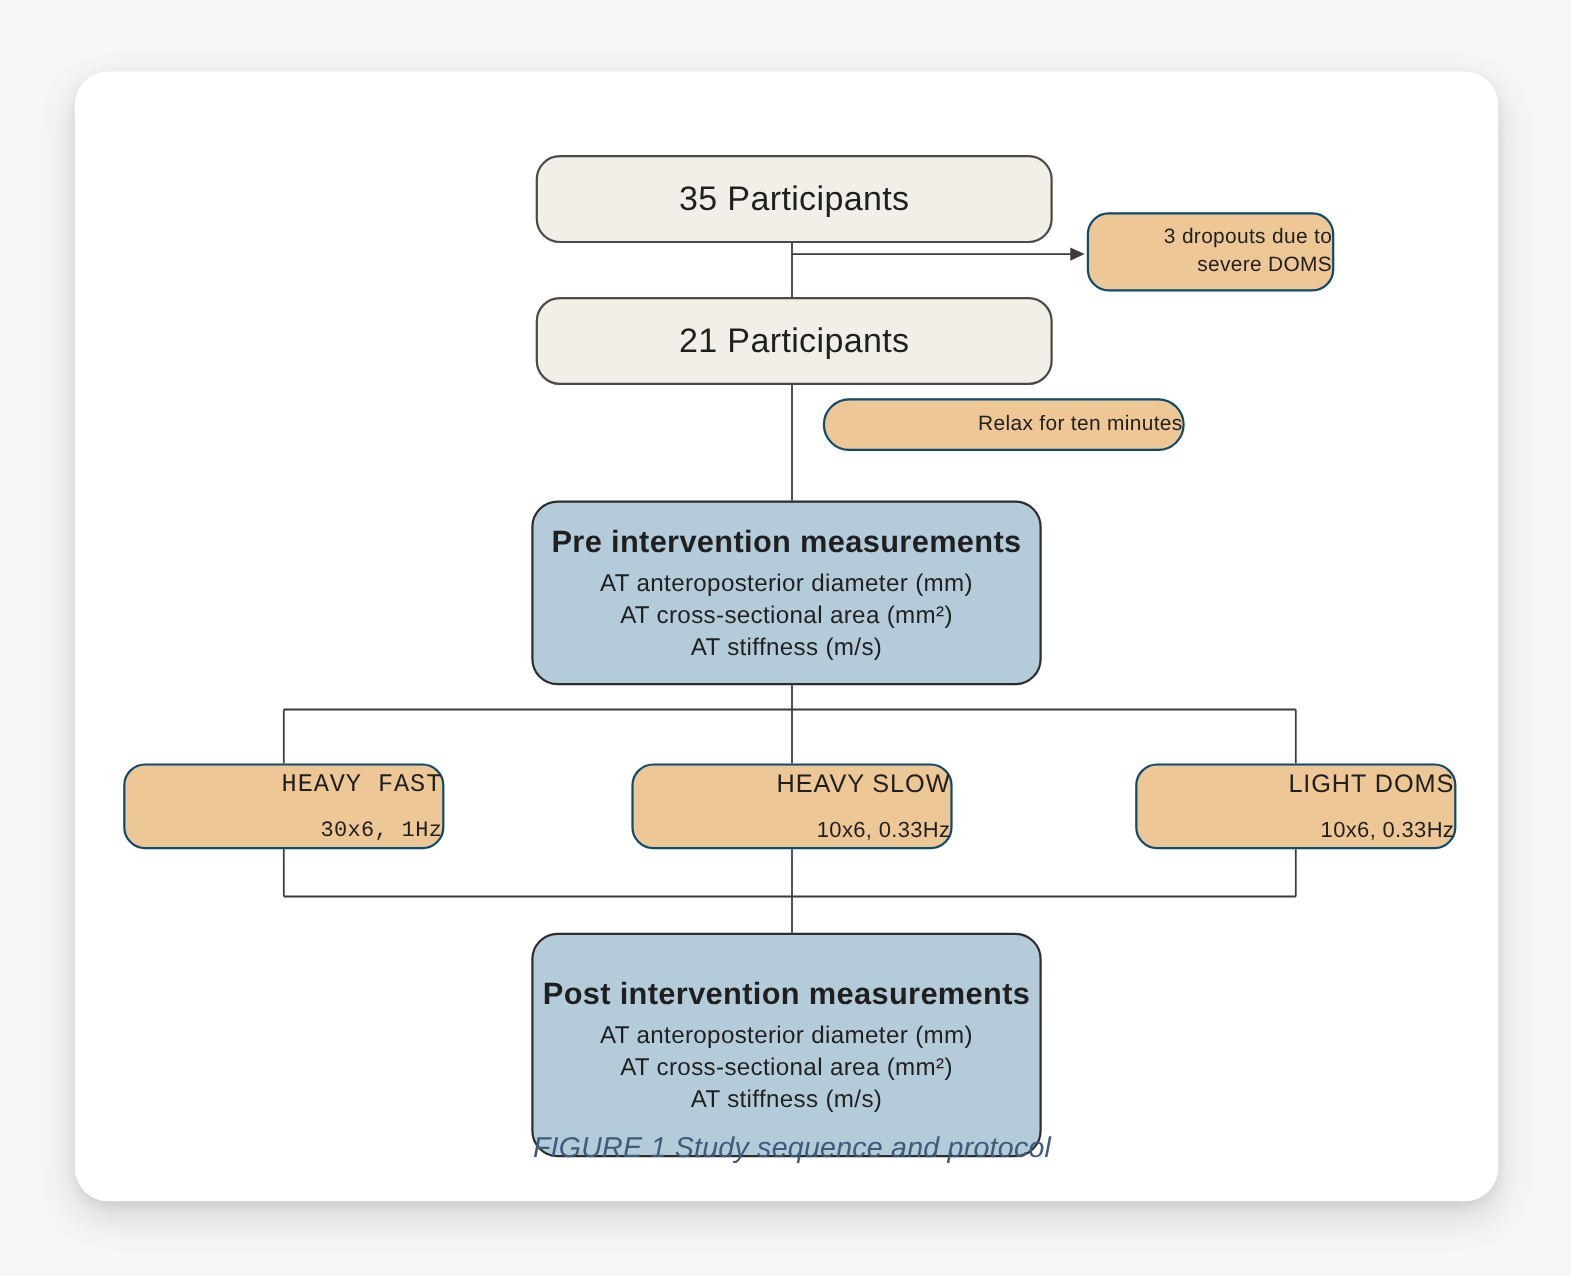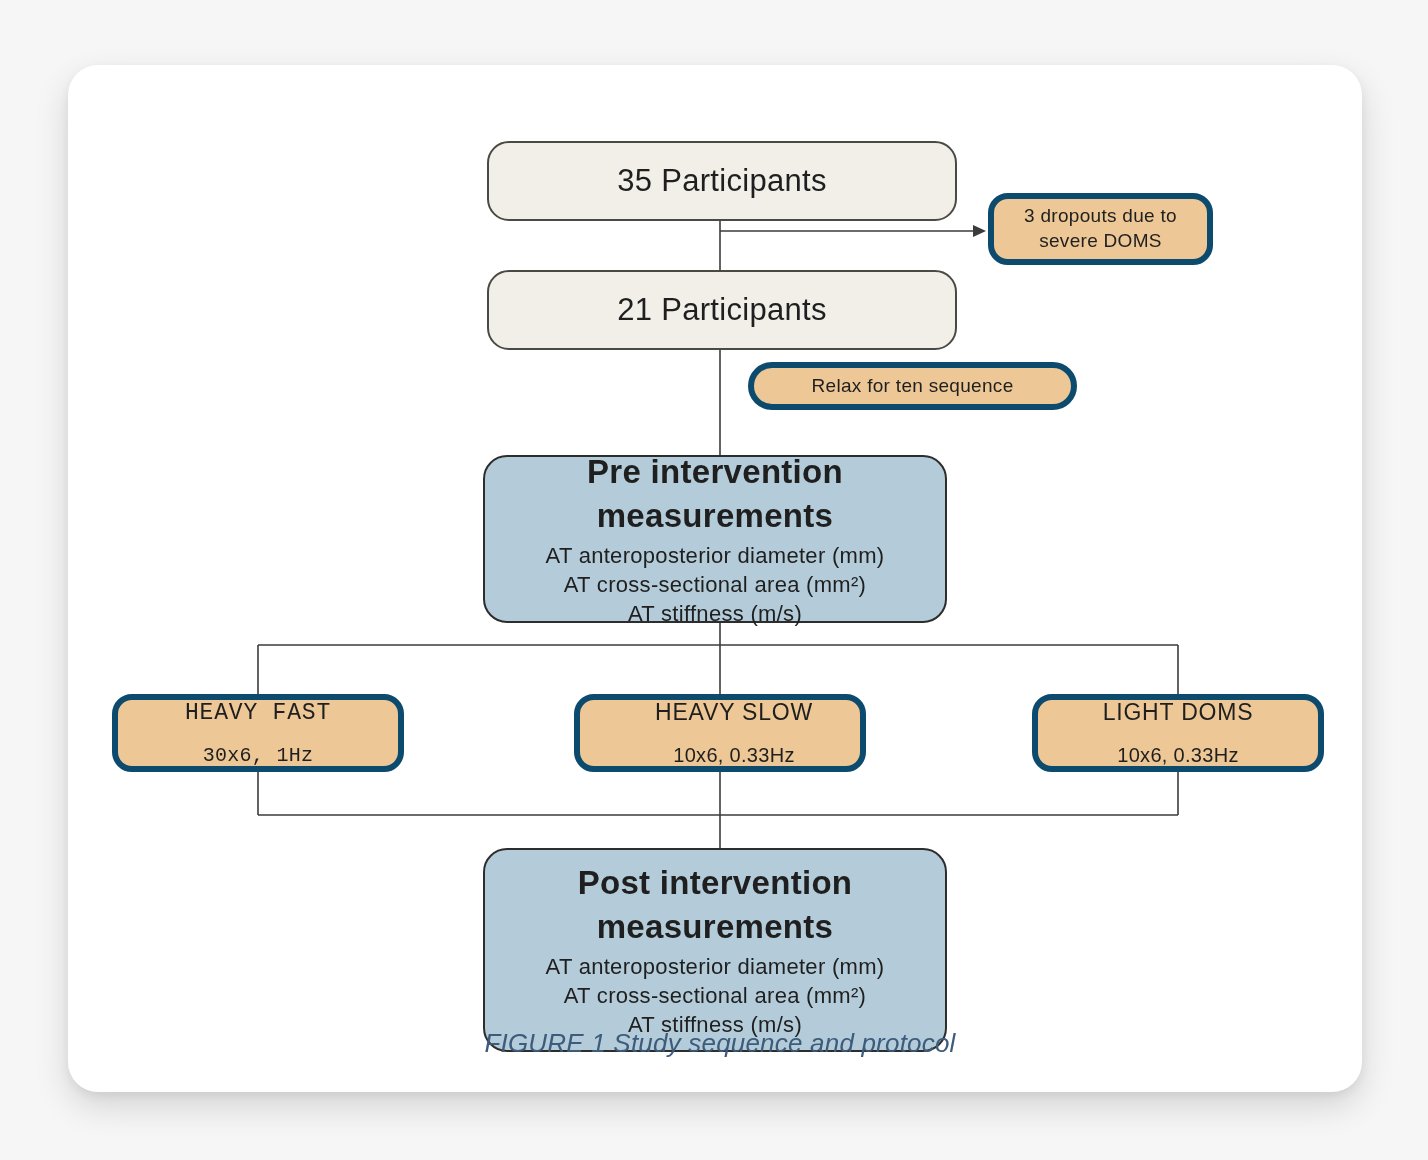--- a/index.html
+++ b/index.html
@@ -45,22 +45,23 @@
     text-align: center;
     letter-spacing: 0.3px;
   }
   .cream {
     background: #f1efe8;
     border: 2px solid #4a4a45;
     border-radius: 22px;
   }
   .tan {
     background: #edc795;
-    border: 6px solid #0c4a6e;
+    border: 2px solid #0c4a6e;
     border-radius: 20px;
+    align-items: flex-end;
   }
   .blue {
     background: #b4ccd9;
     border: 2px solid #2d2d2d;
     border-radius: 24px;
   }
   .participants {
     left: 487px;
     width: 470px;
     height: 80px;
@@ -86,21 +87,21 @@
   }
   .measure {
     left: 483px;
     width: 464px;
     font-size: 22px;
     line-height: 1.32;
   }
   .n-pre  { top: 455px; height: 168px; }
   .n-post { top: 848px; height: 204px; }
   .measure .m-title {
-    font-size: 33px;
+    font-size: 28px;
     font-weight: 600;
     margin-bottom: 3px;
   }
   .branch {
     top: 694px;
     width: 292px;
     height: 78px;
   }
   .b1 { left: 112px; font-family: Liberation Mono, monospace; }
   .b2 { left: 574px; padding-left: 28px; }
@@ -165,21 +166,21 @@
   <div class="node tan n-dropout">
     <div>3 dropouts due to</div>
     <div>severe DOMS</div>
   </div>
 
   <div class="node cream participants n-second">
     <div>21 Participants</div>
   </div>
 
   <div class="node tan n-relax">
-    <div>Relax for ten sequence</div>
+    <div>Relax for ten minutes</div>
   </div>
 
   <div class="node blue measure n-pre">
     <div class="m-title">Pre intervention measurements</div>
     <div>AT anteroposterior diameter (mm)</div>
     <div>AT cross-sectional area (mm²)</div>
     <div>AT stiffness (m/s)</div>
   </div>
 
   <div class="node tan branch b1">

